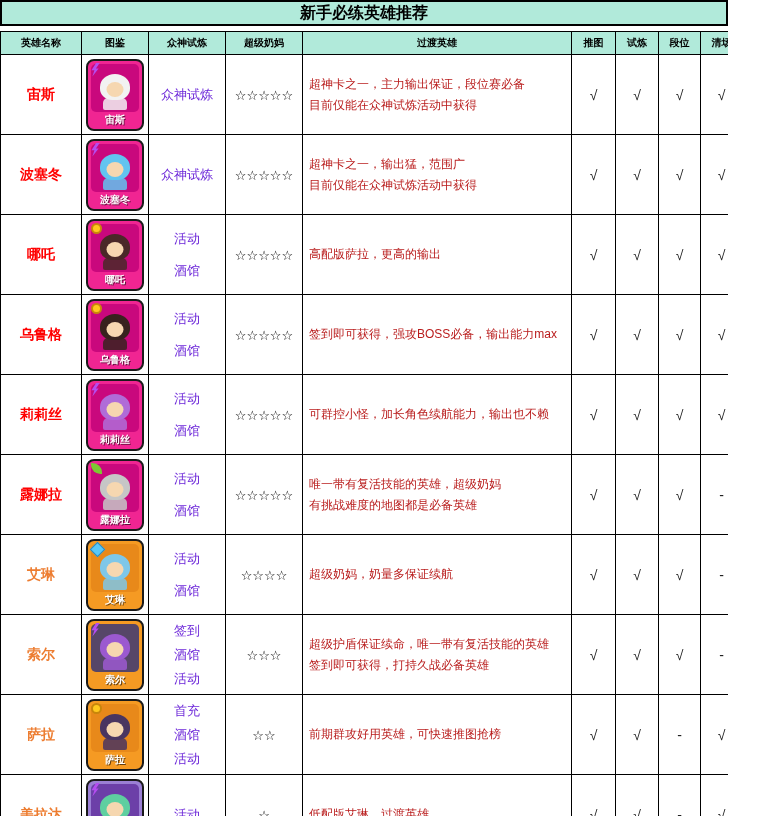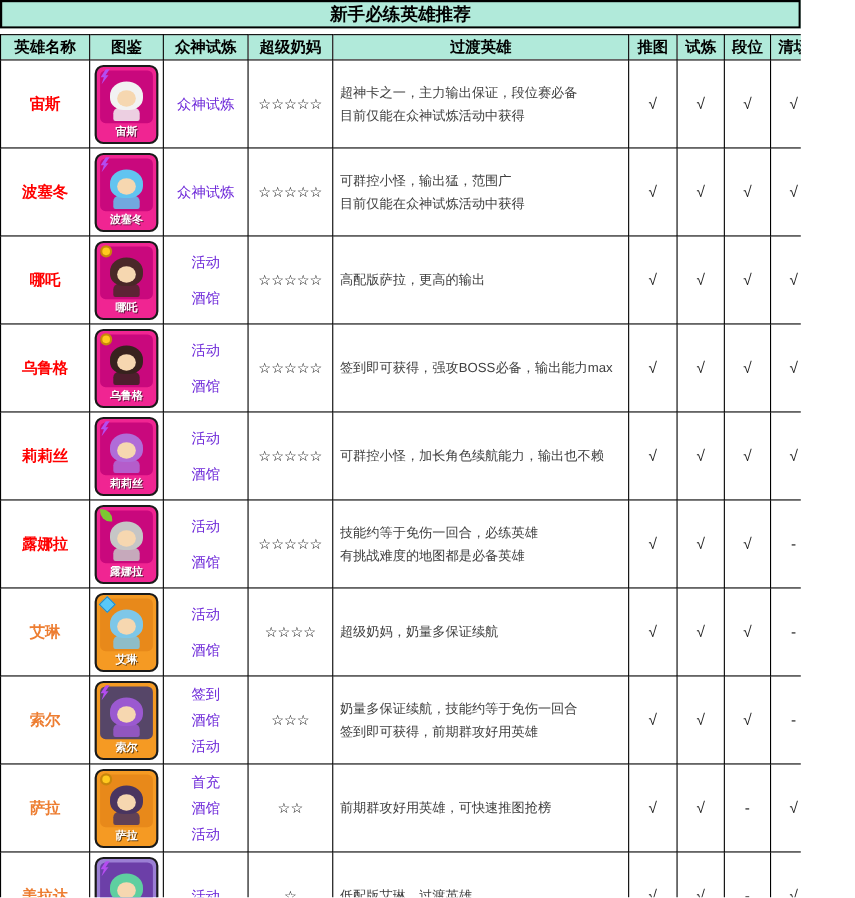--- a/index.html
+++ b/index.html
@@ -5,35 +5,35 @@
   html,body{margin:0;padding:0;background:#fff;}
   body{width:777px;height:816px;overflow:hidden;font-family:"Liberation Sans","DejaVu Sans",sans-serif;}
   .wrap{width:728px;height:816px;overflow:hidden;background:#fff;}
 
   .title-bar{height:26px;border:2px solid #000;box-sizing:border-box;background:#B1EADA;
     display:flex;align-items:center;justify-content:center;font-size:16px;font-weight:bold;color:#000;}
   .gap{height:5px;background:#fff;}
 
   table{border-collapse:collapse;table-layout:fixed;width:777px;}
   th,td{border:1px solid #000;padding:0;box-sizing:border-box;overflow:hidden;}
-  th.hcell{height:23px;background:#B1EADA;font-size:14px;font-weight:bold;color:#000;text-align:center;}
+  th.hcell{height:23px;background:#B1EADA;font-size:10px;font-weight:bold;color:#000;text-align:center;}
   tr.body-row{height:80px;}
   td{vertical-align:middle;text-align:center;background:#fff;}
 
   .hero-name{font-size:14px;font-weight:bold;}
   .name-red{color:#FF0000;}
   .name-orange{color:#ED7D31;}
 
   .obtain-cell-inner{display:flex;flex-direction:column;justify-content:space-evenly;height:78px;}
   .obtain-line{font-size:13px;color:#6d28d9;}
 
   .stars{font-size:13px;color:#000;white-space:nowrap;}
 
   .role-cell-inner{display:flex;flex-direction:column;justify-content:center;height:78px;padding-left:6px;text-align:left;}
-  .role-line{font-size:12px;color:#404040;line-height:21px;white-space:nowrap;}
+  .role-line{font-size:12px;color:#b91c1c;line-height:21px;white-space:nowrap;}
 
   .mark{font-size:14px;color:#222;}
 
   
   .card{position:relative;width:58px;height:72px;margin:0 auto;border:2px solid #1a1a1a;border-radius:8px;box-sizing:border-box;}
   .card .art{position:absolute;left:3px;right:3px;top:3px;height:48px;border-radius:5px;overflow:hidden;}
   .card .char-hair{position:absolute;left:50%;top:10px;transform:translateX(-50%);width:30px;height:26px;border-radius:50% 50% 42% 42%;}
   .card .char-face{position:absolute;left:50%;top:18px;transform:translateX(-50%);width:17px;height:15px;border-radius:50%;background:#F6D7B0;}
   .card .char-body{position:absolute;left:50%;top:34px;transform:translateX(-50%);width:24px;height:12px;border-radius:5px 5px 2px 2px;opacity:.85;}
   .card .card-label{position:absolute;left:0;right:0;bottom:2px;font-size:10px;font-weight:bold;color:#fff;
@@ -123,21 +123,21 @@
             </div>
           </td>
           <td>
             <div class="obtain-cell-inner">
               <div class="obtain-line">众神试炼</div>
             </div>
           </td>
           <td><span class="stars">☆☆☆☆☆</span></td>
           <td>
             <div class="role-cell-inner">
-              <div class="role-line">可群控小怪，输出猛，范围广</div>
+              <div class="role-line">超神卡之一，输出猛，范围广</div>
               <div class="role-line">目前仅能在众神试炼活动中获得</div>
             </div>
           </td>
           <td><span class="mark">√</span></td>
           <td><span class="mark">√</span></td>
           <td><span class="mark">√</span></td>
           <td><span class="mark">√</span></td>
           <td><span class="mark">√</span></td>
         </tr>
         <tr class="body-row">
@@ -248,21 +248,21 @@
           </td>
           <td>
             <div class="obtain-cell-inner">
               <div class="obtain-line">活动</div>
               <div class="obtain-line">酒馆</div>
             </div>
           </td>
           <td><span class="stars">☆☆☆☆☆</span></td>
           <td>
             <div class="role-cell-inner">
-              <div class="role-line">技能约等于免伤一回合，必练英雄</div>
+              <div class="role-line">唯一带有复活技能的英雄，超级奶妈</div>
               <div class="role-line">有挑战难度的地图都是必备英雄</div>
             </div>
           </td>
           <td><span class="mark">√</span></td>
           <td><span class="mark">√</span></td>
           <td><span class="mark">√</span></td>
           <td><span class="mark">-</span></td>
           <td><span class="mark">√</span></td>
         </tr>
         <tr class="body-row">
@@ -312,22 +312,22 @@
           <td>
             <div class="obtain-cell-inner">
               <div class="obtain-line">签到</div>
               <div class="obtain-line">酒馆</div>
               <div class="obtain-line">活动</div>
             </div>
           </td>
           <td><span class="stars">☆☆☆</span></td>
           <td>
             <div class="role-cell-inner">
-              <div class="role-line">奶量多保证续航，技能约等于免伤一回合</div>
-              <div class="role-line">签到即可获得，前期群攻好用英雄</div>
+              <div class="role-line">超级护盾保证续命，唯一带有复活技能的英雄</div>
+              <div class="role-line">签到即可获得，打持久战必备英雄</div>
             </div>
           </td>
           <td><span class="mark">√</span></td>
           <td><span class="mark">√</span></td>
           <td><span class="mark">√</span></td>
           <td><span class="mark">-</span></td>
           <td><span class="mark">√</span></td>
         </tr>
         <tr class="body-row">
           <td><span class="hero-name name-orange">萨拉</span></td>

